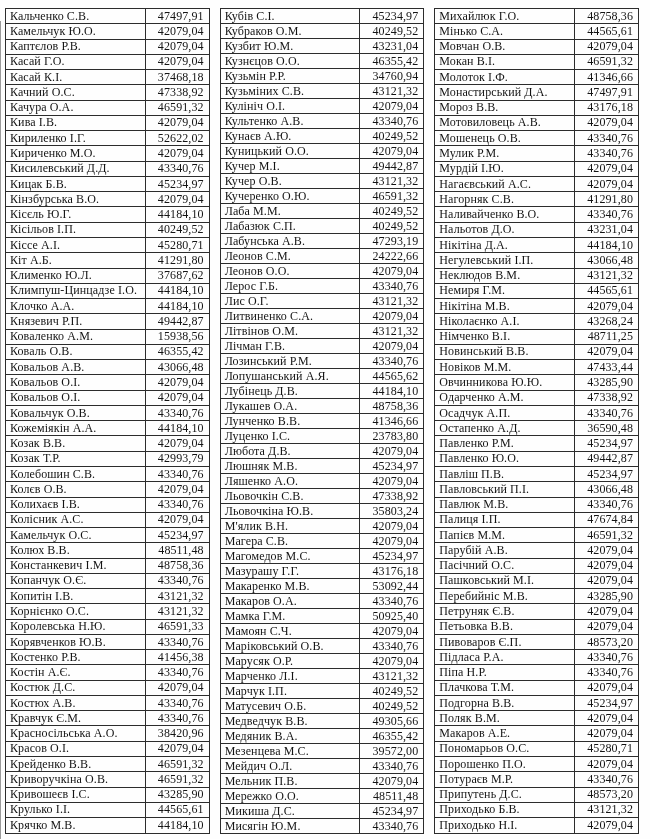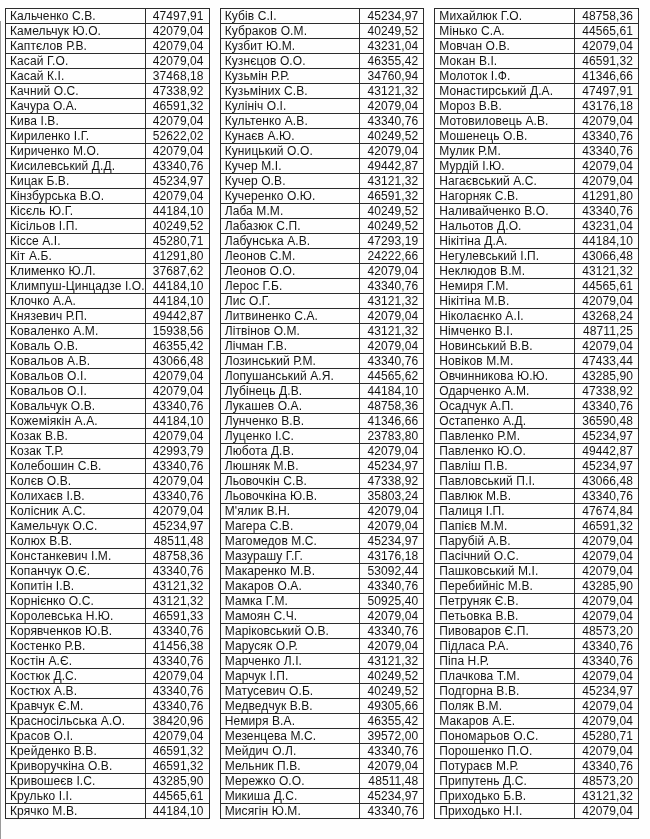--- a/index.html
+++ b/index.html
@@ -6,21 +6,21 @@
     margin: 0;
     padding: 0;
     background: #ffffff;
   }
   .sheet {
     position: relative;
     width: 650px;
     height: 839px;
     overflow: hidden;
     background: #fefefe;
-    font-family: Liberation Sans, sans-serif;
+    font-family: Liberation Serif, serif;
   }
   .tables-wrap {
     position: absolute;
     top: 8px;
     left: 5px;
     width: 634px;
     display: grid;
     grid-template-columns: repeat(3, 1fr);
     column-gap: 10px;
   }
@@ -412,20 +412,24 @@
           </tr>
           <tr>
             <td class="name">Любота Д.В.</td>
             <td class="amount">42079,04</td>
           </tr>
           <tr>
             <td class="name">Люшняк М.В.</td>
             <td class="amount">45234,97</td>
           </tr>
           <tr>
+            <td class="name">Ляшенко А.О.</td>
+            <td class="amount">42079,04</td>
+          </tr>
+          <tr>
             <td class="name">Льовочкін С.В.</td>
             <td class="amount">47338,92</td>
           </tr>
           <tr>
             <td class="name">Льовочкіна Ю.В.</td>
             <td class="amount">35803,24</td>
           </tr>
           <tr>
             <td class="name">М'ялик В.Н.</td>
             <td class="amount">42079,04</td>
@@ -476,21 +480,21 @@
           </tr>
           <tr>
             <td class="name">Матусевич О.Б.</td>
             <td class="amount">40249,52</td>
           </tr>
           <tr>
             <td class="name">Медведчук В.В.</td>
             <td class="amount">49305,66</td>
           </tr>
           <tr>
-            <td class="name">Немиря В.А.</td>
+            <td class="name">Медяник В.А.</td>
             <td class="amount">46355,42</td>
           </tr>
           <tr>
             <td class="name">Мезенцева М.С.</td>
             <td class="amount">39572,00</td>
           </tr>
           <tr>
             <td class="name">Мейдич О.Л.</td>
             <td class="amount">43340,76</td>
           </tr>

